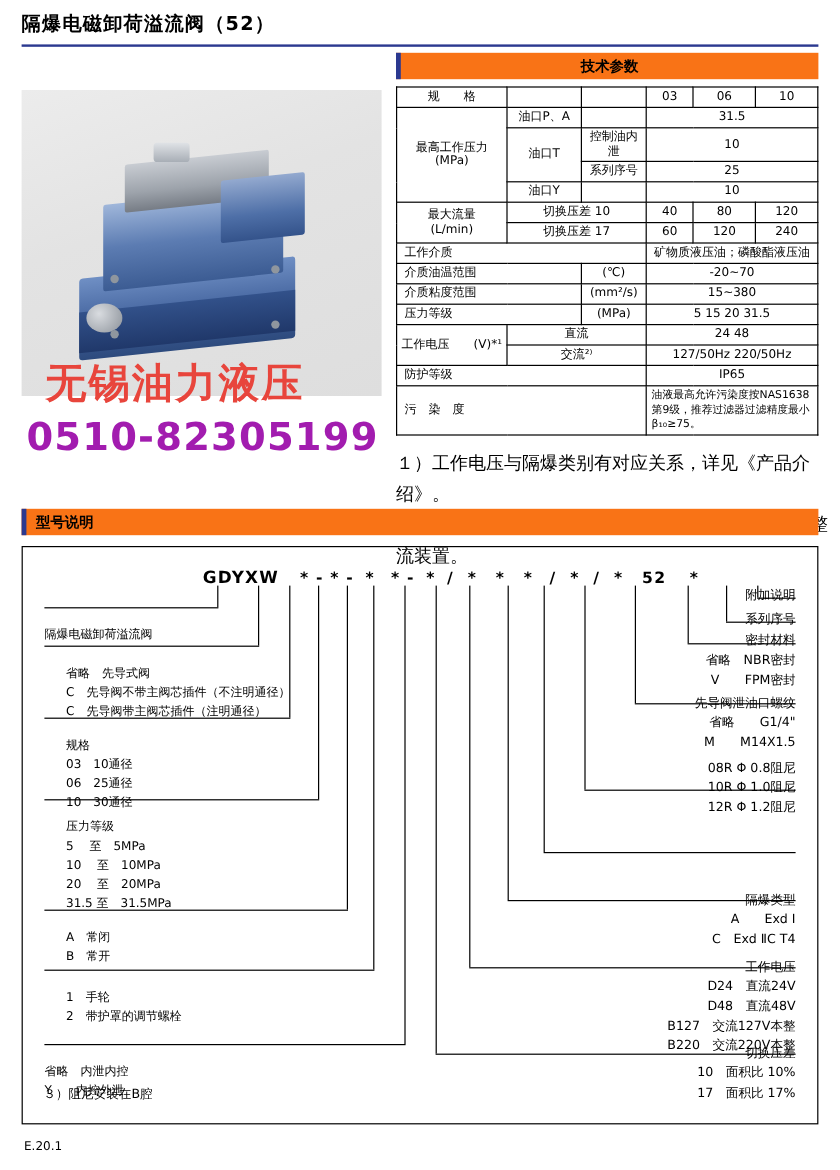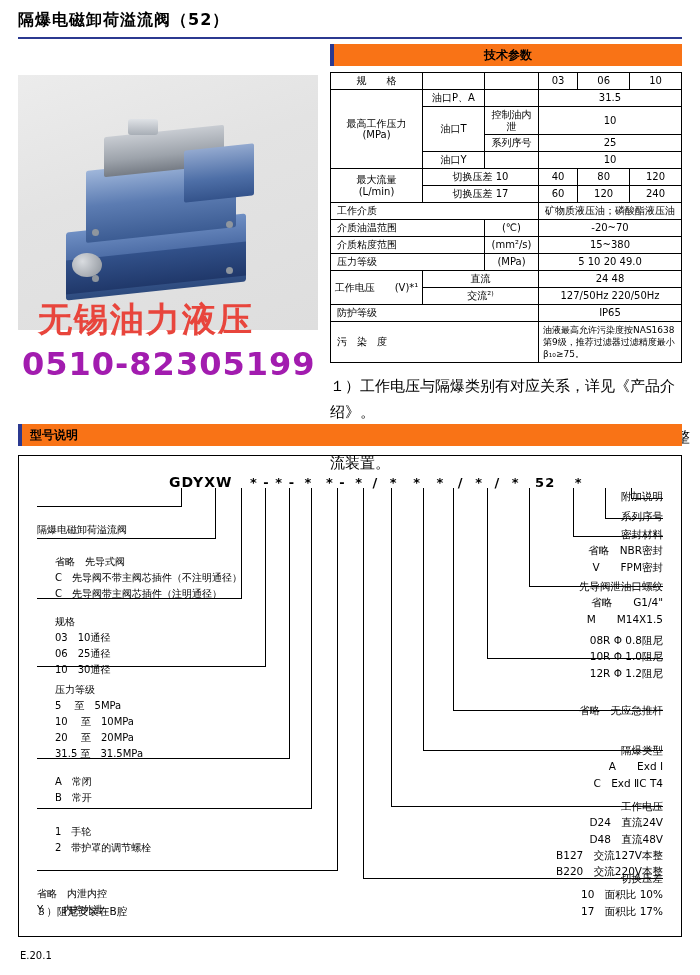--- a/index.html
+++ b/index.html
@@ -236,21 +236,21 @@
         <td colspan="3">-20~70</td>
       </tr>
       <tr>
         <td class="lab" colspan="2" style="text-align:left;padding-left:6px;">介质粘度范围</td>
         <td class="u">(mm²/s)</td>
         <td colspan="3">15~380</td>
       </tr>
       <tr>
         <td class="lab" colspan="2" style="text-align:left;padding-left:6px;">压力等级</td>
         <td class="u">(MPa)</td>
-        <td colspan="3">5  10   20   49.0</td>
+        <td colspan="3">5  15   20   31.5</td>
       </tr>
       <tr>
         <td class="lab" rowspan="2">工作电压　　(V)*¹</td>
         <td class="sub" colspan="2">直流</td>
         <td colspan="3">24        48</td>
       </tr>
       <tr>
         <td class="sub" colspan="2">交流²⁾</td>
         <td colspan="3">127/50Hz      220/50Hz</td>
       </tr>
@@ -396,21 +396,20 @@
       <div>先导阀泄油口螺纹</div>
       <div>省略　　G1/4"</div>
       <div>M　　M14X1.5</div>
     </div>
     <div class="rightlist" style="right:18px; top:176px; width:300px;">
       <div>08R  Φ 0.8阻尼</div>
       <div>10R  Φ 1.0阻尼</div>
       <div>12R  Φ 1.2阻尼</div>
     </div>
     <div class="rightlist" style="right:18px; top:246px; width:300px;">
-      <div>省略　无应急推杆</div>
     </div>
     <div class="rightlist" style="right:18px; top:286px; width:300px;">
       <div>隔爆类型</div>
       <div>A　　Exd I</div>
       <div>C　Exd ⅡC T4</div>
     </div>
     <div class="rightlist" style="right:18px; top:342px; width:300px;margin-left:16px;">
       <div>工作电压</div>
       <div>D24　直流24V</div>
       <div>D48　直流48V</div>

